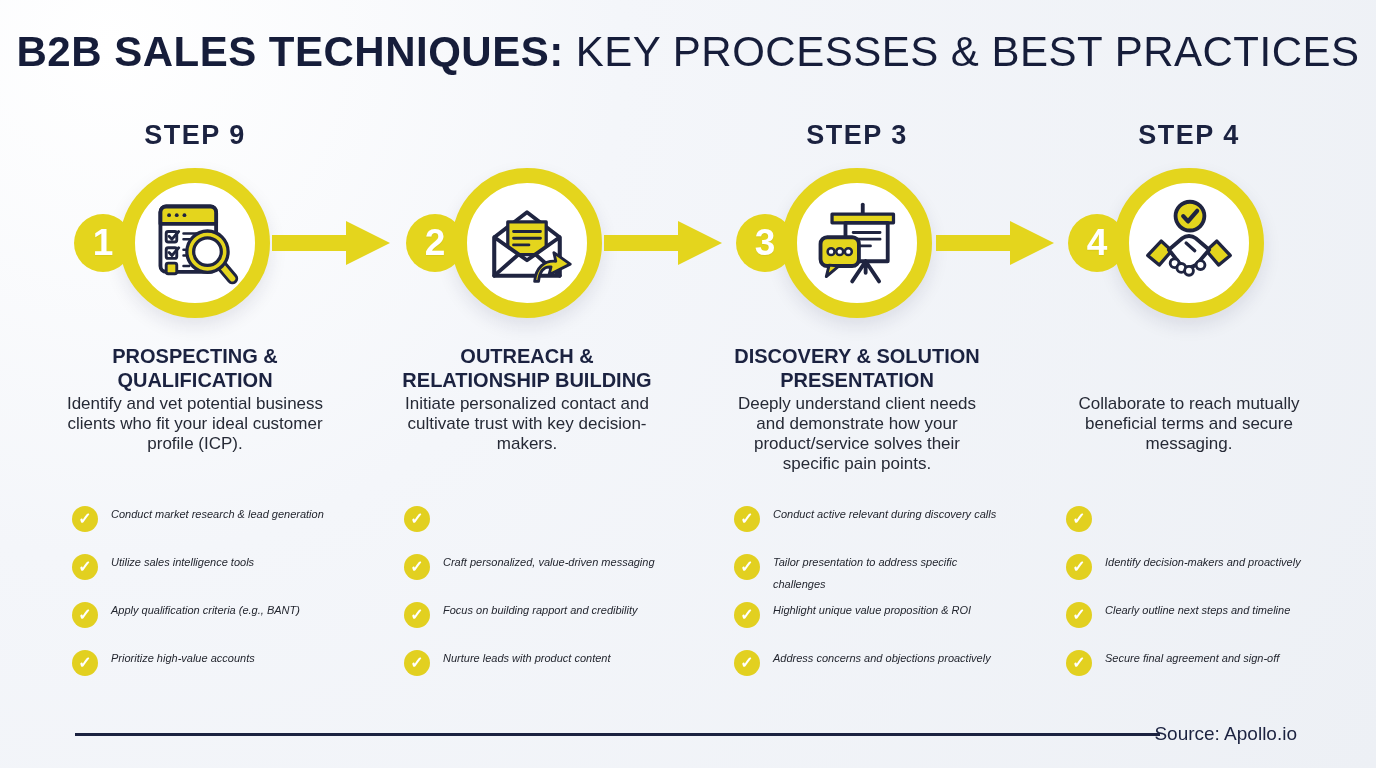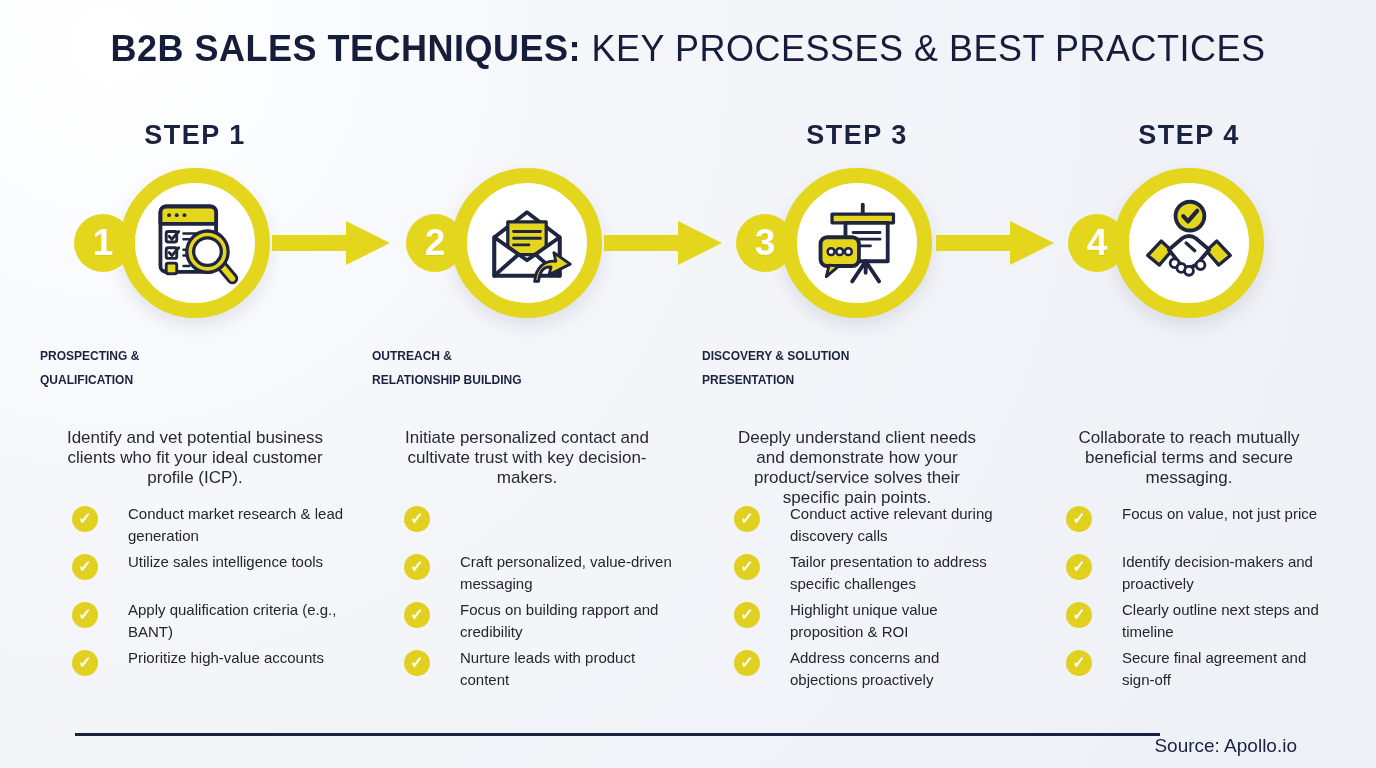--- a/index.html
+++ b/index.html
@@ -4,21 +4,21 @@
 <style>
   html,body{margin:0;padding:0;}
   body{font-family:"Liberation Sans",sans-serif;}
   .canvas{
     position:relative;width:1376px;height:768px;overflow:hidden;
     background:radial-gradient(circle at 8% 6%, #ffffff 0%, #f4f6fa 35%, #edf0f5 100%);
     color:#1b2240;
   }
   .main-title{
     position:absolute;top:28px;left:0;width:100%;text-align:center;
-    font-size:36px;letter-spacing:.5px;color:#161d3a;white-space:nowrap;
+    font-size:42px;letter-spacing:.5px;color:#161d3a;white-space:nowrap;
   }
   .main-title .t-bold{font-weight:800;}
   .main-title .t-reg{font-weight:500;}
   .col{position:absolute;top:0;width:310px;height:768px;}
   .col1{left:40px;} .col2{left:372px;} .col3{left:702px;} .col4{left:1034px;}
   .step-label{
     position:absolute;top:120px;width:100%;text-align:center;
     font-size:27px;font-weight:800;letter-spacing:1.5px;color:#1b2240;
   }
   .ring{
@@ -29,55 +29,55 @@
   }
   .badge{
     position:absolute;left:34px;top:214px;width:58px;height:58px;border-radius:50%;
     background:#e4d51d;color:#ffffff;font-size:37px;font-weight:800;
     display:flex;align-items:center;justify-content:center;z-index:3;
     text-shadow:0 1px 1px rgba(0,0,0,.06);
   }
   .flow-arrow{position:absolute;top:217px;width:118px;height:52px;z-index:2;}
   .a1{left:272px;} .a2{left:604px;} .a3{left:936px;}
   .step-title{
-    position:absolute;top:344px;width:100%;
-    font-size:12px;font-weight:800;line-height:24px;color:#1b2240;
+    position:absolute;top:344px;width:100%;text-align:center;
+    font-size:20px;font-weight:800;line-height:24px;color:#1b2240;
   }
   .step-title span{display:block;}
   .step-desc{
-    position:absolute;top:428px;left:25px;width:260px;text-align:center;
+    position:absolute;top:394px;left:25px;width:260px;text-align:center;
     font-size:17px;line-height:20px;color:#262a36;
   }
   .bullets{position:absolute;top:503px;left:32px;width:276px;}
   .bullet{display:flex;align-items:flex-start;min-height:48px;}
   .check{
     flex:0 0 26px;width:26px;height:26px;border-radius:50%;background:#e2d020;
     color:#ffffff;font-size:16px;font-weight:800;line-height:26px;text-align:center;
     margin-top:3px;
   }
   .bullet-text{
-    margin-left:30px;max-width:236px;font-size:15px;line-height:22px;color:#23262f;
+    margin-left:13px;max-width:236px;font-size:11px;line-height:22px;color:#23262f;font-style:italic;
   }
   .footer-line{position:absolute;left:75px;top:733px;width:1085px;height:3px;background:#1b2240;}
   .source{
-    position:absolute;top:723px;right:79px;font-size:19px;color:#1b2240;margin-top:12px;
+    position:absolute;top:723px;right:79px;font-size:19px;color:#1b2240;
   }
   svg{display:block;}
 </style>
 </head>
 <body>
 
 <div class="canvas">
 
   <div class="main-title">
     <span class="t-bold">B2B SALES TECHNIQUES:</span><span class="t-reg"> KEY PROCESSES &amp; BEST PRACTICES</span>
   </div>
 
   <div class="col col1">
-    <div class="step-label">STEP 1</div>
+    <div class="step-label">STEP 9</div>
     <div class="badge">1</div>
     <div class="ring">
       <span>
         <svg width="96" height="96" viewBox="0 0 100 100" fill="none" stroke-linecap="round" stroke-linejoin="round">
           <rect x="14" y="12" width="58" height="68" rx="6" fill="#fff" stroke="#1f2440" stroke-width="4"></rect>
           <path d="M14 18 a6 6 0 0 1 6 -6 h46 a6 6 0 0 1 6 6 v12 H14 Z" fill="#e4d51d" stroke="#1f2440" stroke-width="4"></path>
           <circle cx="23" cy="21" r="2" fill="#1f2440"></circle>
             <circle cx="31" cy="21" r="2" fill="#1f2440"></circle>
             <circle cx="39" cy="21" r="2" fill="#1f2440"></circle>
           <rect x="20" y="38" width="11" height="11" rx="2" fill="#fff" stroke="#1f2440" stroke-width="3"></rect>
@@ -219,21 +219,20 @@
           <circle cx="42" cy="76" r="4.6" fill="#fff" stroke="#1f2440" stroke-width="3"></circle>
           <circle cx="50" cy="79" r="4.6" fill="#fff" stroke="#1f2440" stroke-width="3"></circle>
           <circle cx="62" cy="73" r="4.6" fill="#fff" stroke="#1f2440" stroke-width="3"></circle>
         </svg>
       </span>
     </div>
     <div class="step-desc">Collaborate to reach mutually beneficial terms and secure messaging.</div>
     <div class="bullets">
       <div class="bullet">
         <span class="check">✓</span>
-        <span class="bullet-text">Focus on value, not just price</span>
       </div>
       <div class="bullet">
         <span class="check">✓</span>
         <span class="bullet-text">Identify decision-makers and proactively</span>
       </div>
       <div class="bullet">
         <span class="check">✓</span>
         <span class="bullet-text">Clearly outline next steps and timeline</span>
       </div>
       <div class="bullet">

